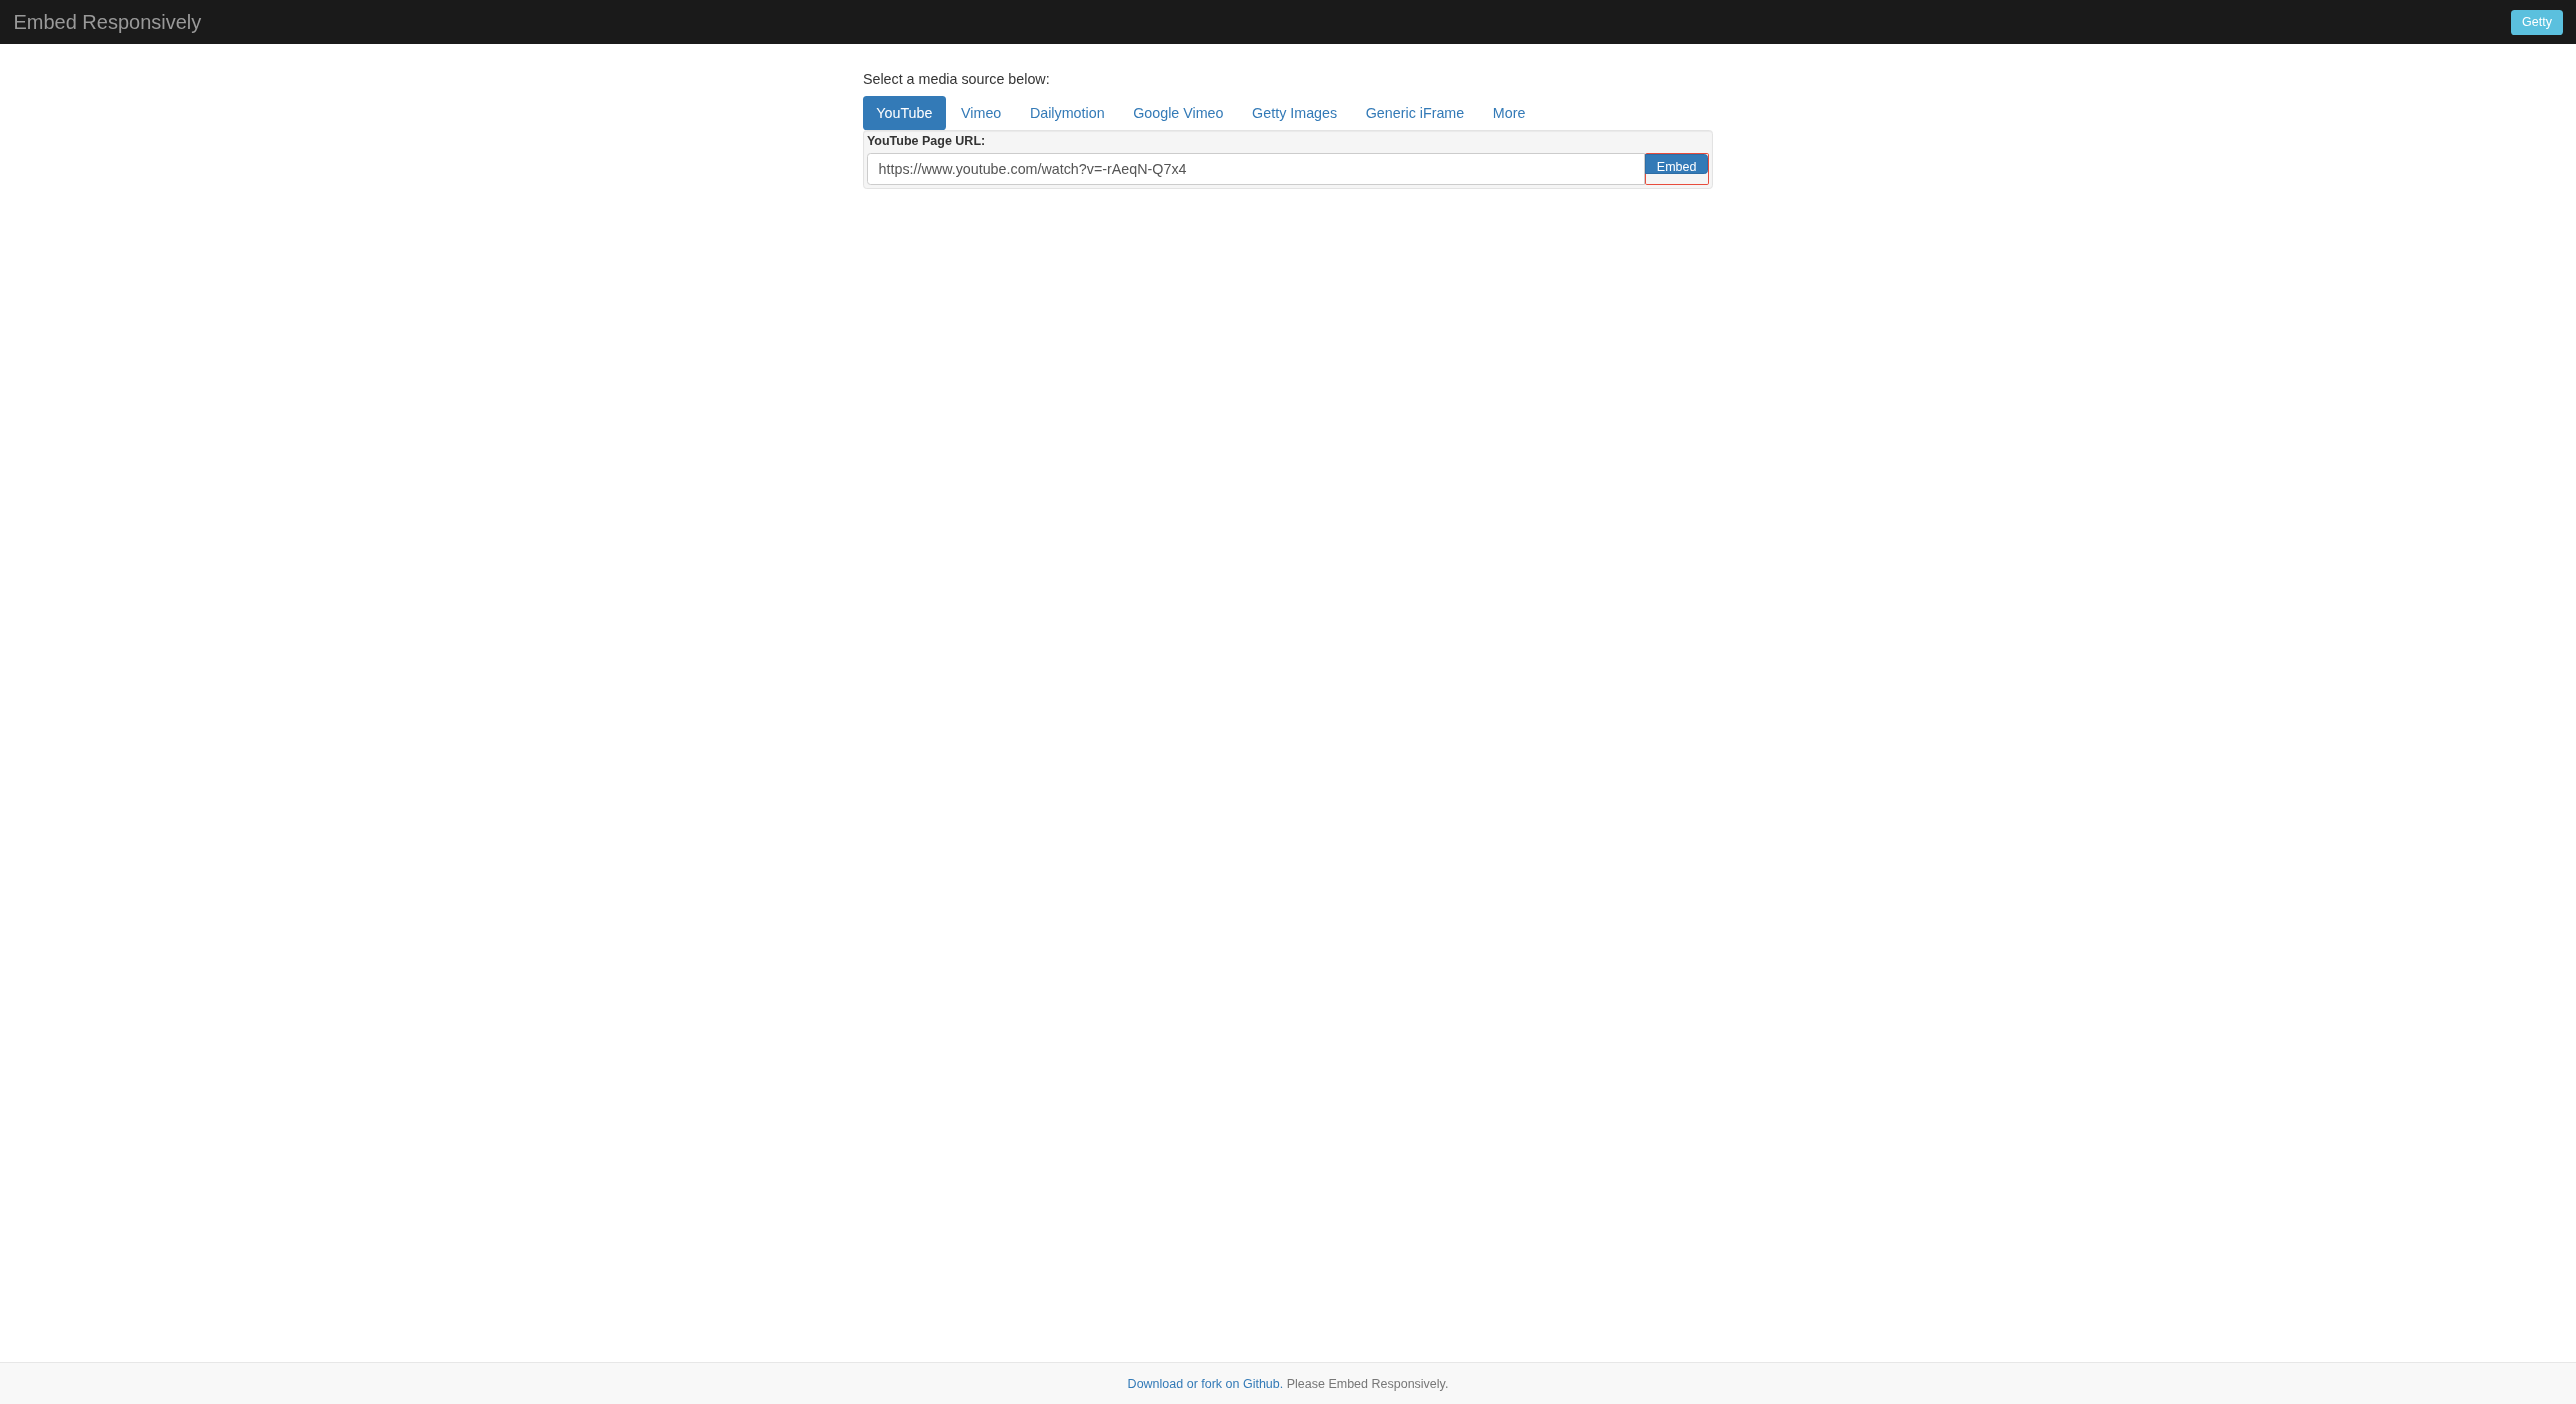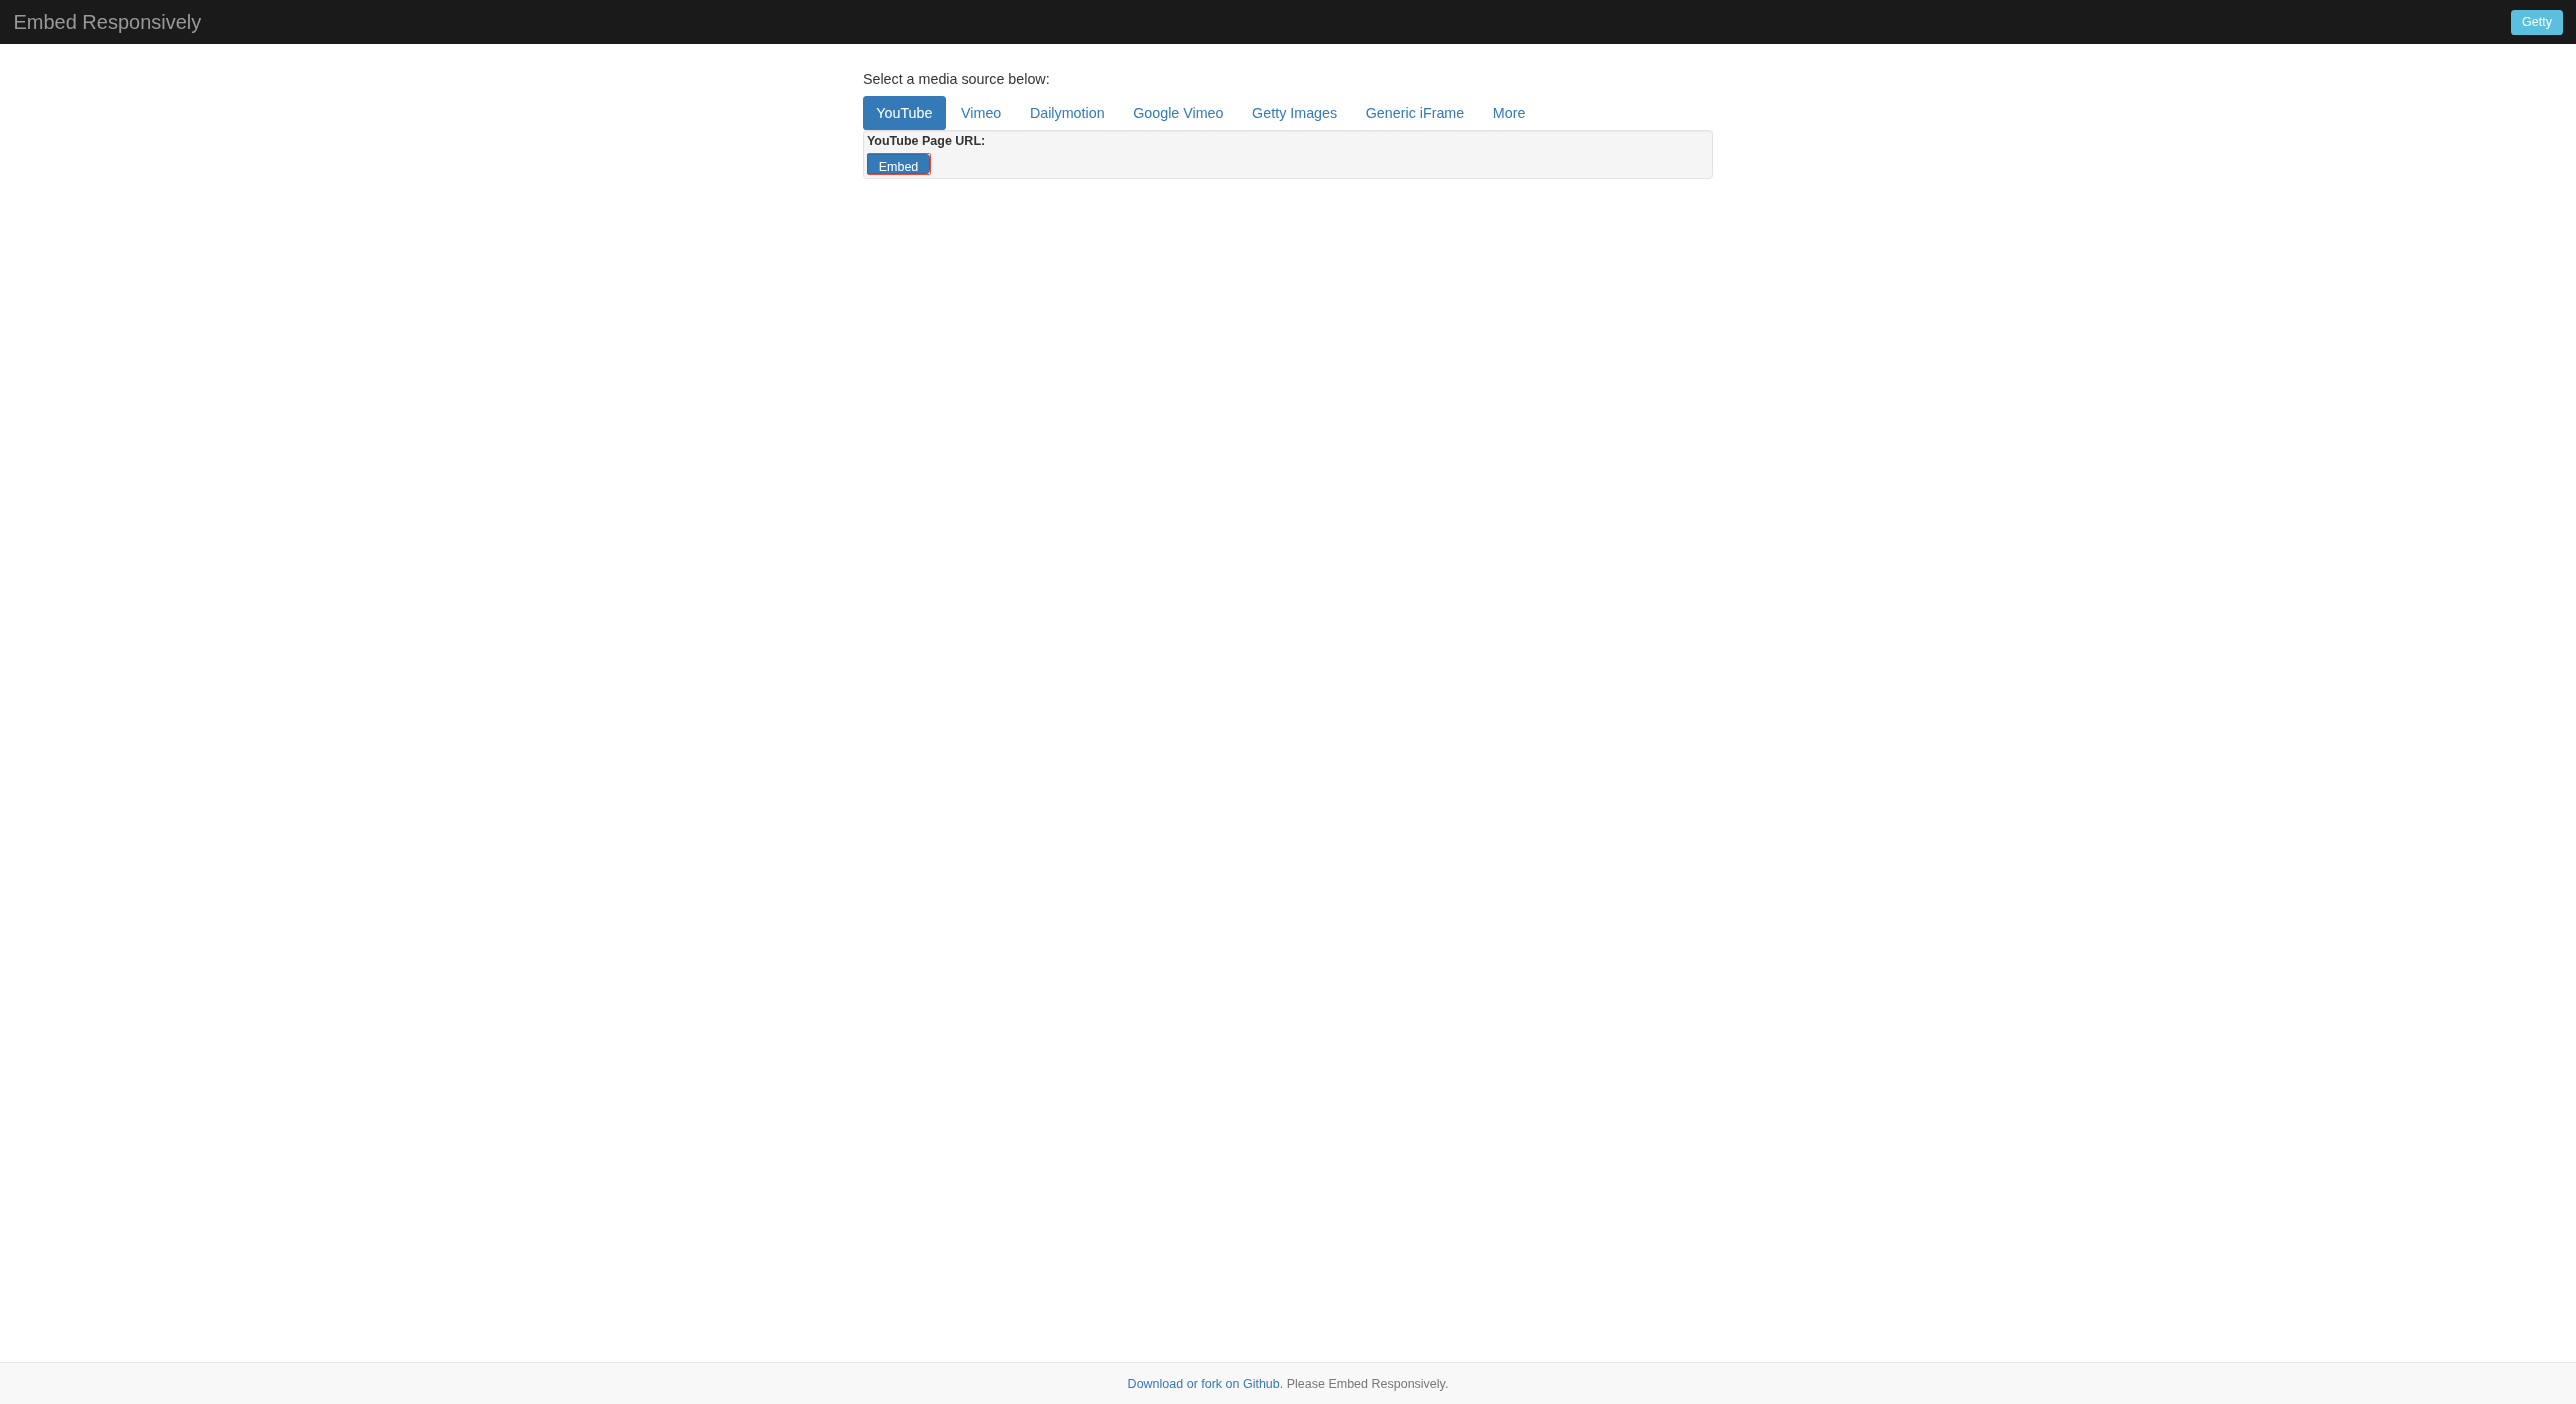--- a/index.html
+++ b/index.html
@@ -167,20 +167,21 @@
     <button class="tab">Dailymotion</button>
     <button class="tab">Google Vimeo</button>
     <button class="tab">Getty Images</button>
     <button class="tab">Generic iFrame</button>
     <button class="tab">More</button>
   </div>
 
   <div class="well">
     <label class="form-label">YouTube Page URL:</label>
     <div class="input-group">
+      <input type="text" class="url-input" value="https://www.youtube.com/watch?v=-rAeqN-Q7x4" style="">
       <span class="highlight-box">
         <button class="embed-btn">Embed</button>
       </span>
     </div>
   </div>
 </div>
 
 <footer class="footer">
   <a href="#">Download or fork on Github.</a><span> Please Embed Responsively.</span>
 </footer>

